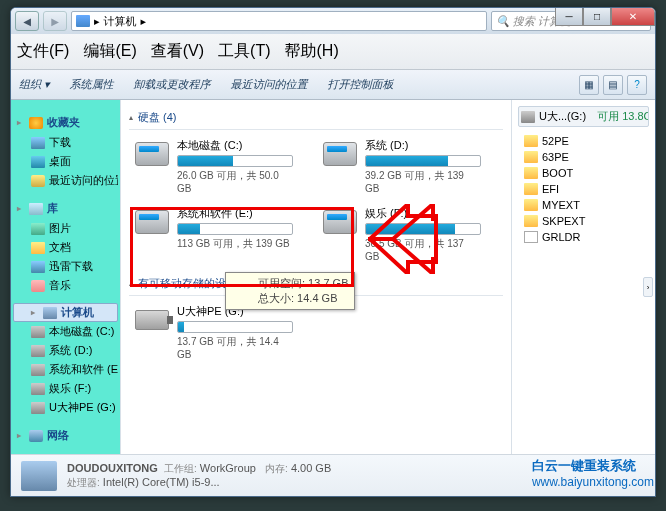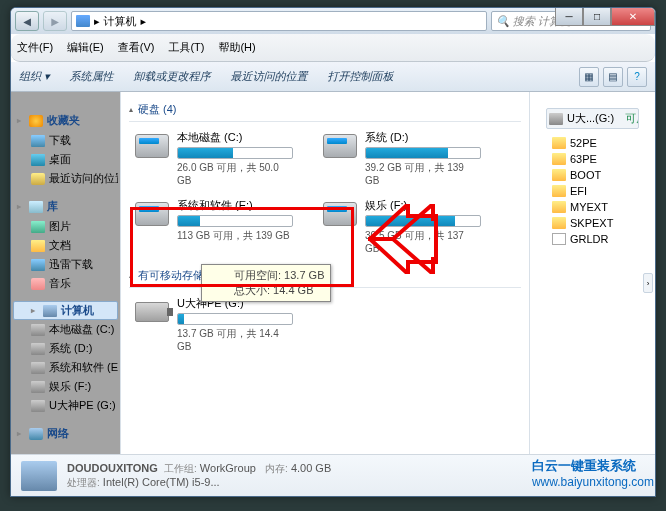--- a/index.html
+++ b/index.html
@@ -9,28 +9,28 @@
 .nav-btn { width: 24px; height: 20px; border-radius: 3px; background: linear-gradient(#f0f4f8,#c8d4e0); border: 1px solid #8aa; font-size: 10px; display: flex; align-items: center; justify-content: center; color: #456; cursor: pointer; }
 .nav-btn.fwd { opacity: 0.5; }
 .addr { flex: 1; height: 20px; background: #fff; border: 1px solid #a0b0c0; border-radius: 2px; display: flex; align-items: center; padding: 0 4px; font-size: 11px; gap: 4px; }
 .addr-icon { width: 14px; height: 12px; background: linear-gradient(#6af,#48c); border-radius: 1px; }
 .search { width: 160px; height: 20px; background: #fff; border: 1px solid #a0b0c0; border-radius: 2px; display: flex; align-items: center; padding: 0 4px; font-size: 11px; color: #888; font-style: italic; }
 .win-btns { position: absolute; right: 0; top: 0; display: flex; }
 .win-btn { width: 28px; height: 18px; border: 1px solid #888; border-top: none; font-size: 10px; display: flex; align-items: center; justify-content: center; cursor: pointer; }
 .win-min { background: linear-gradient(#e8eef4,#c0ccd8); }
 .win-max { background: linear-gradient(#e8eef4,#c0ccd8); }
 .win-close { background: linear-gradient(#e88,#c44); color: #fff; width: 44px; border-radius: 0 4px 0 0; }
-.menubar { height: 28px; background: linear-gradient(#f4f6f8,#e8ecf0); border-bottom: 1px solid #c0c8d0; display: flex; align-items: center; padding: 0 6px; font-size: 11px; gap: 14px; border-radius: 9px; }
+.menubar { height: 36px; background: linear-gradient(#f4f6f8,#e8ecf0); border-bottom: 1px solid #c0c8d0; display: flex; align-items: center; padding: 0 6px; font-size: 16px; gap: 14px; }
 .menubar span { cursor: pointer; }
 .toolbar { height: 30px; background: linear-gradient(#f0f4fa,#dce6f0); border-bottom: 1px solid #b0bcc8; display: flex; align-items: center; padding: 0 8px; font-size: 11px; gap: 20px; color: #1a3a5a; }
 .toolbar span { cursor: pointer; font-style: italic; }
 .tool-right { margin-left: auto; display: flex; gap: 4px; }
 .tool-ico { width: 20px; height: 20px; background: linear-gradient(#f4f8fc,#d8e4f0); border: 1px solid #a8b8c8; border-radius: 2px; font-size: 10px; display: flex; align-items: center; justify-content: center; cursor: pointer; }
 .body { flex: 1; display: flex; overflow: hidden; background: #fff; }
-.nav { width: 110px; background: #a3a3a3; border-right: 1px solid #d8e0e8; padding: 18px 2px; overflow: hidden; font-size: 11px; }
+.nav { width: 110px; background: #5eead4; border-right: 1px solid #d8e0e8; padding: 12px 2px; overflow: hidden; font-size: 11px; }
 .nav-hdr { display: flex; align-items: center; gap: 4px; padding: 3px 4px; color: #1a4a8a; font-weight: bold; }
 .nav-hdr::before { content: "▸"; font-size: 8px; color: #888; width: 8px; }
 .nav-item { display: flex; align-items: center; gap: 4px; padding: 2px 4px 2px 18px; cursor: pointer; white-space: nowrap; overflow: hidden; }
 .ni-ico { width: 14px; height: 12px; flex-shrink: 0; }
 .ico-star { background: radial-gradient(circle,#fc4,#e80); border-radius: 2px; }
 .ico-dl { background: linear-gradient(#8cf,#48a); border-radius: 1px; }
 .ico-desk { background: linear-gradient(#6ce,#28a); border-radius: 1px; }
 .ico-recent { background: linear-gradient(#fe8,#ca4); border-radius: 2px; }
 .ico-lib { background: linear-gradient(#cef,#8bc); border-radius: 1px; }
 .ico-pic { background: linear-gradient(#8ec,#4a8); border-radius: 1px; }
@@ -49,21 +49,21 @@
 .drive-ico { width: 38px; height: 32px; flex-shrink: 0; display: flex; align-items: center; justify-content: center; }
 .hdd-ico { width: 34px; height: 24px; background: linear-gradient(#e0e4e8,#a8acb0); border: 1px solid #888; border-radius: 3px; position: relative; }
 .hdd-ico::after { content: ""; position: absolute; left: 3px; top: 3px; width: 20px; height: 6px; background: linear-gradient(#3af,#08c); border-radius: 1px; }
 .usb-ico { width: 34px; height: 20px; background: linear-gradient(#d8d8d8,#a0a0a0); border: 1px solid #888; border-radius: 2px; position: relative; }
 .usb-ico::before { content: ""; position: absolute; right: -5px; top: 5px; width: 6px; height: 8px; background: #666; }
 .drive-info { flex: 1; font-size: 11px; }
 .drive-name { margin-bottom: 2px; }
 .drive-bar { height: 12px; border: 1px solid #a8b0b8; border-radius: 2px; background: #fff; overflow: hidden; margin-bottom: 2px; }
 .drive-fill { height: 100%; background: linear-gradient(#2ad,#18b); }
 .drive-stat { font-size: 10px; color: #555; }
-.preview { width: 126px; border-left: 1px solid #d8e0e8; padding: 16px; font-size: 11px; }
+.preview { width: 144px; border-left: 1px solid #d8e0e8; padding: 6px; font-size: 11px; }
 .prev-hdr { display: flex; align-items: center; gap: 4px; padding: 2px; background: #f0f4f8; border: 1px solid #c8d4e0; border-radius: 2px; margin-bottom: 6px; white-space: nowrap; overflow: hidden; }
 .prev-list .nav-item { padding-left: 6px; }
 .expand-btn { position: absolute; right: 2px; top: 50%; width: 10px; height: 20px; background: #f0f4f8; border: 1px solid #c8d4e0; border-radius: 2px; font-size: 8px; display: flex; align-items: center; justify-content: center; cursor: pointer; }
 .status { height: 42px; border-top: 1px solid #d0d8e0; background: linear-gradient(#f4f8fc,#e8eef4); display: flex; align-items: center; padding: 0 10px; gap: 10px; font-size: 11px; }
 .status-ico { width: 36px; height: 30px; background: linear-gradient(#ace,#68a); border-radius: 2px; }
 .status-info { color: #555; }
 .status-label { color: #888; font-size: 10px; }
 .red-box { position: absolute; border: 3px solid #e00; pointer-events: none; }
 .arrow { position: absolute; pointer-events: none; }
 .arrow svg { display: block; }
@@ -257,21 +257,21 @@
     <div class="drive-info">
       <div class="drive-name">U大神PE (G:)</div>
       <div class="drive-bar">
                 <div class="drive-fill" style="width:5%"></div>
               </div>
       <div class="drive-stat">13.7 GB 可用，共 14.4 GB</div>
     </div>
           </div>
         </div>
 
-      <div class="tooltip" style="left:80px; top:172px;padding-left:32px;">
+      <div class="tooltip" style="left:104px; top:172px;padding-left:32px;">
         <div>可用空间: 13.7 GB</div>
         <div>总大小: 14.4 GB</div>
       </div>
     </div>
 
     <div class="preview" style="position:relative">
       <div class="prev-hdr">
         <span class="ni-ico ico-hdd"></span>
         <span>U大...(G:)</span>&nbsp;
         <span style="color:#1a8a4a">可用 13.8G</span>

